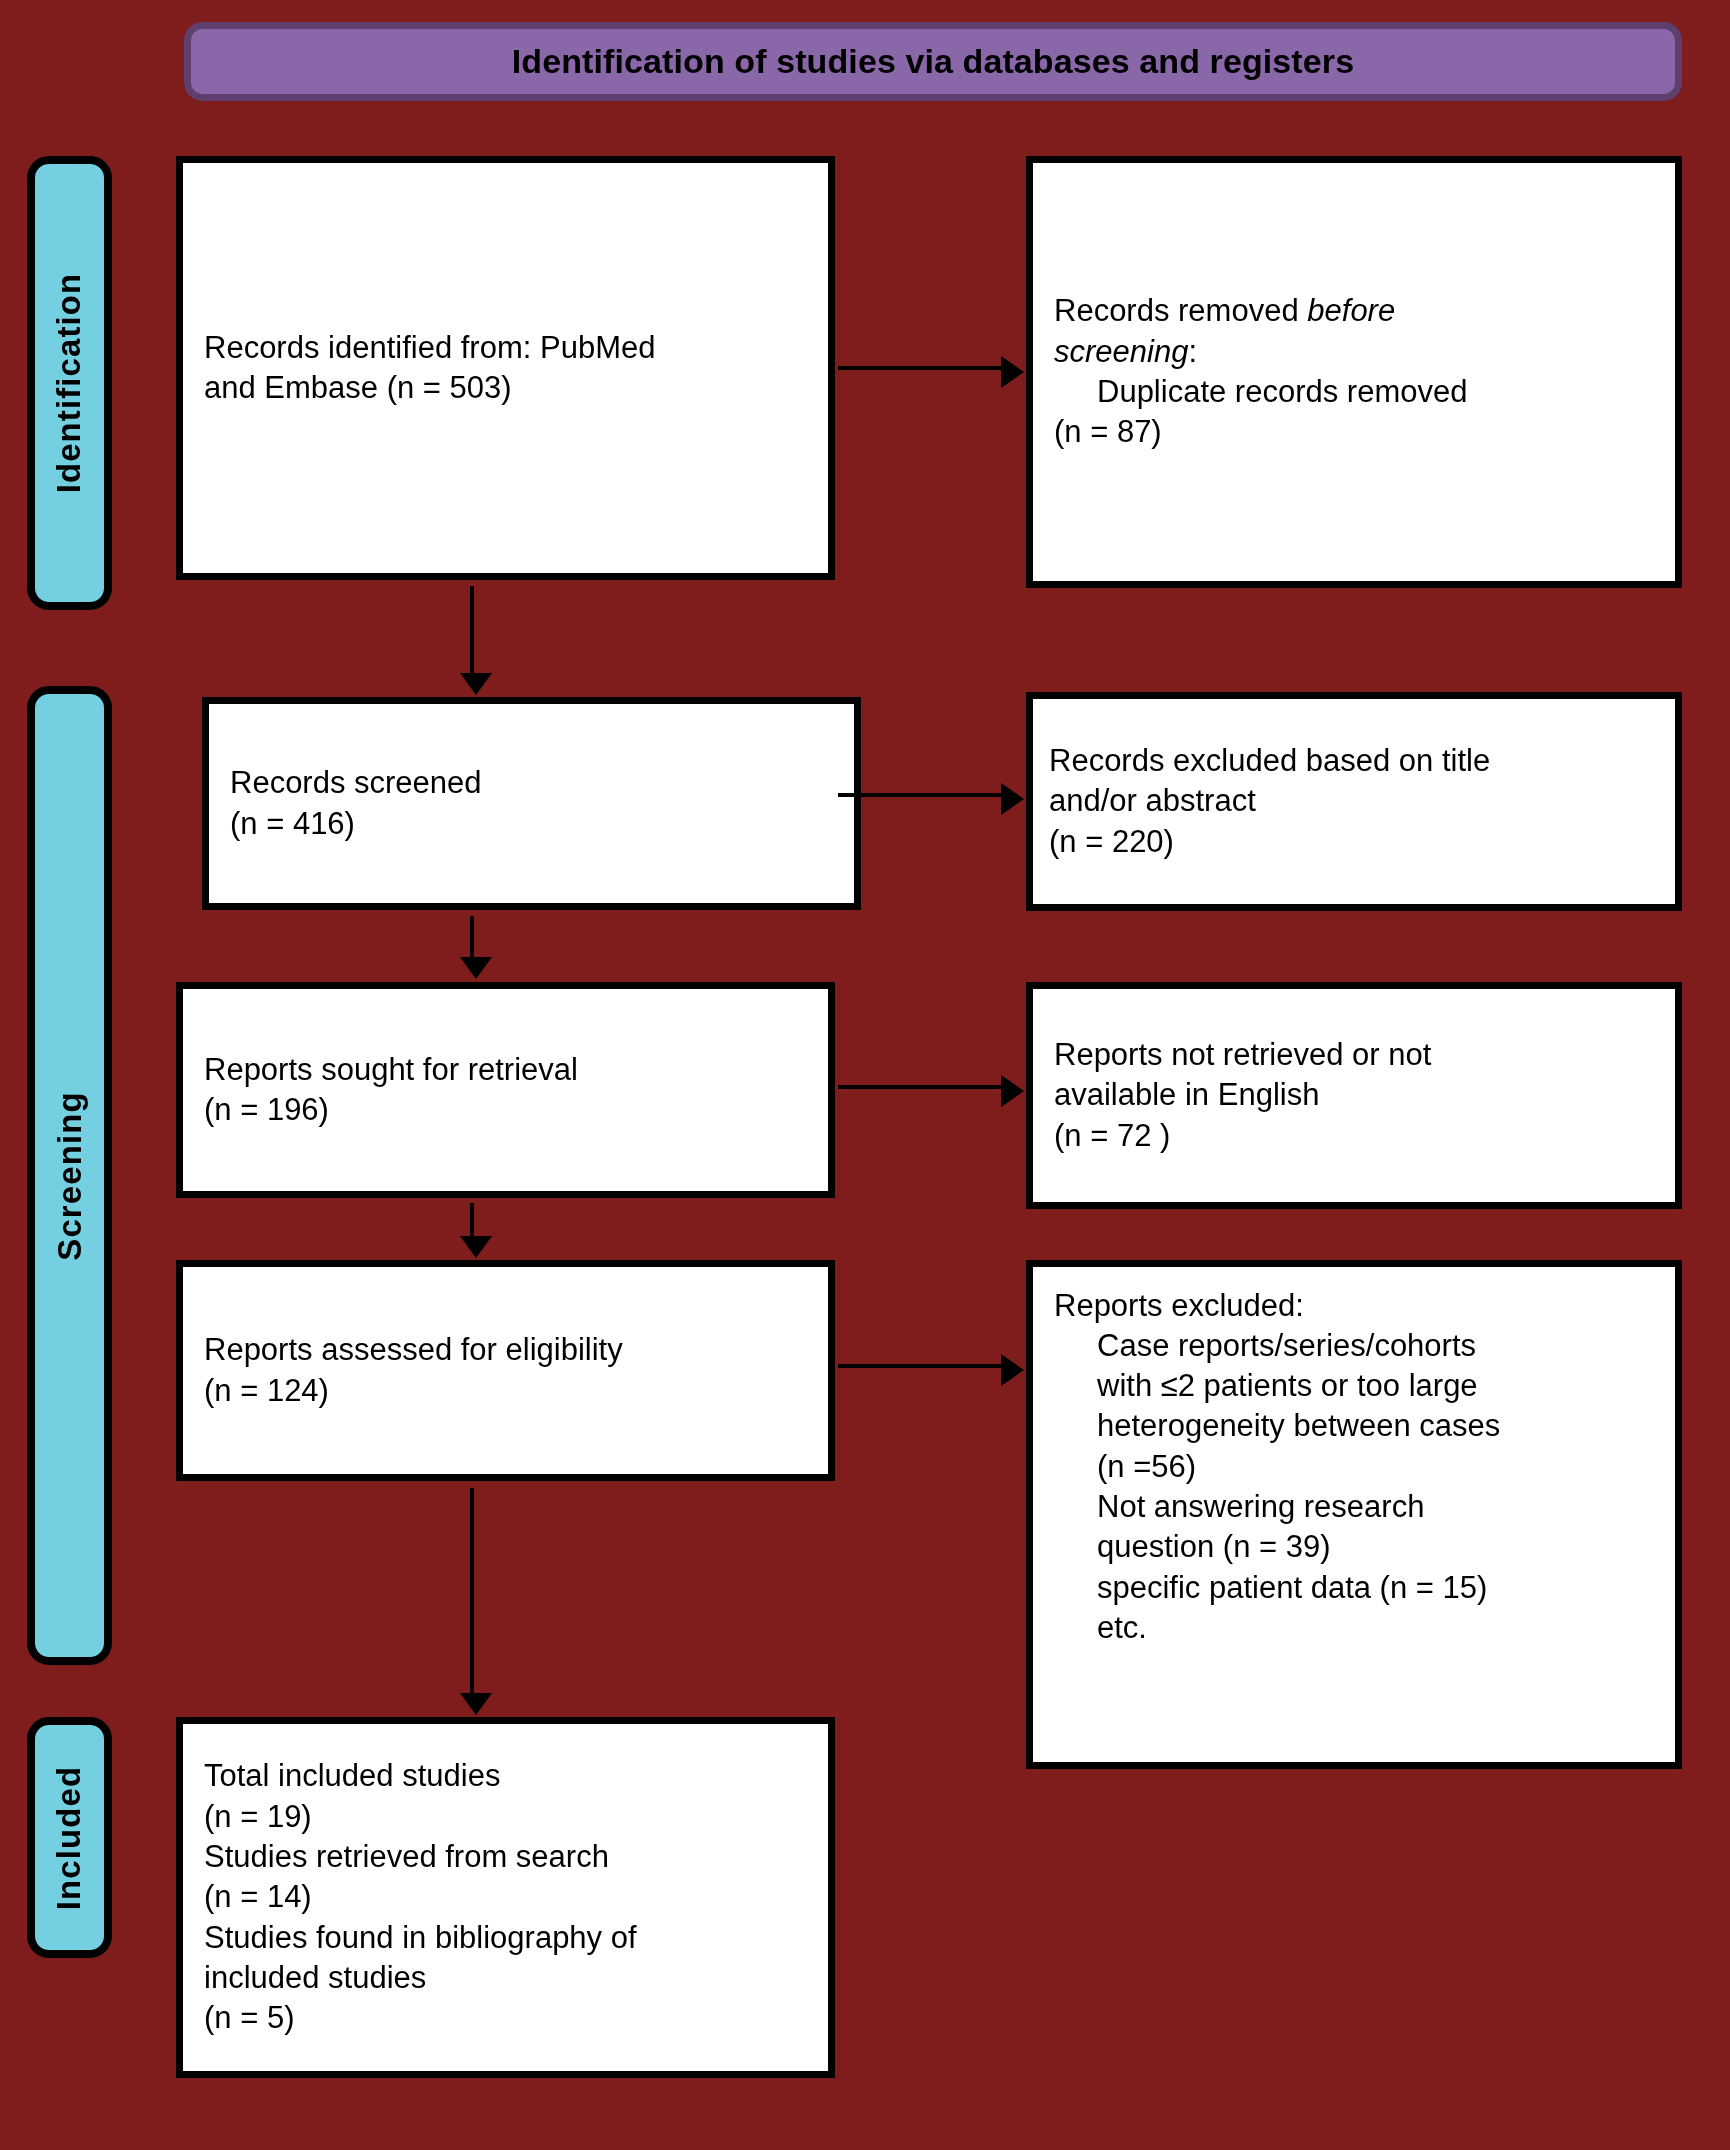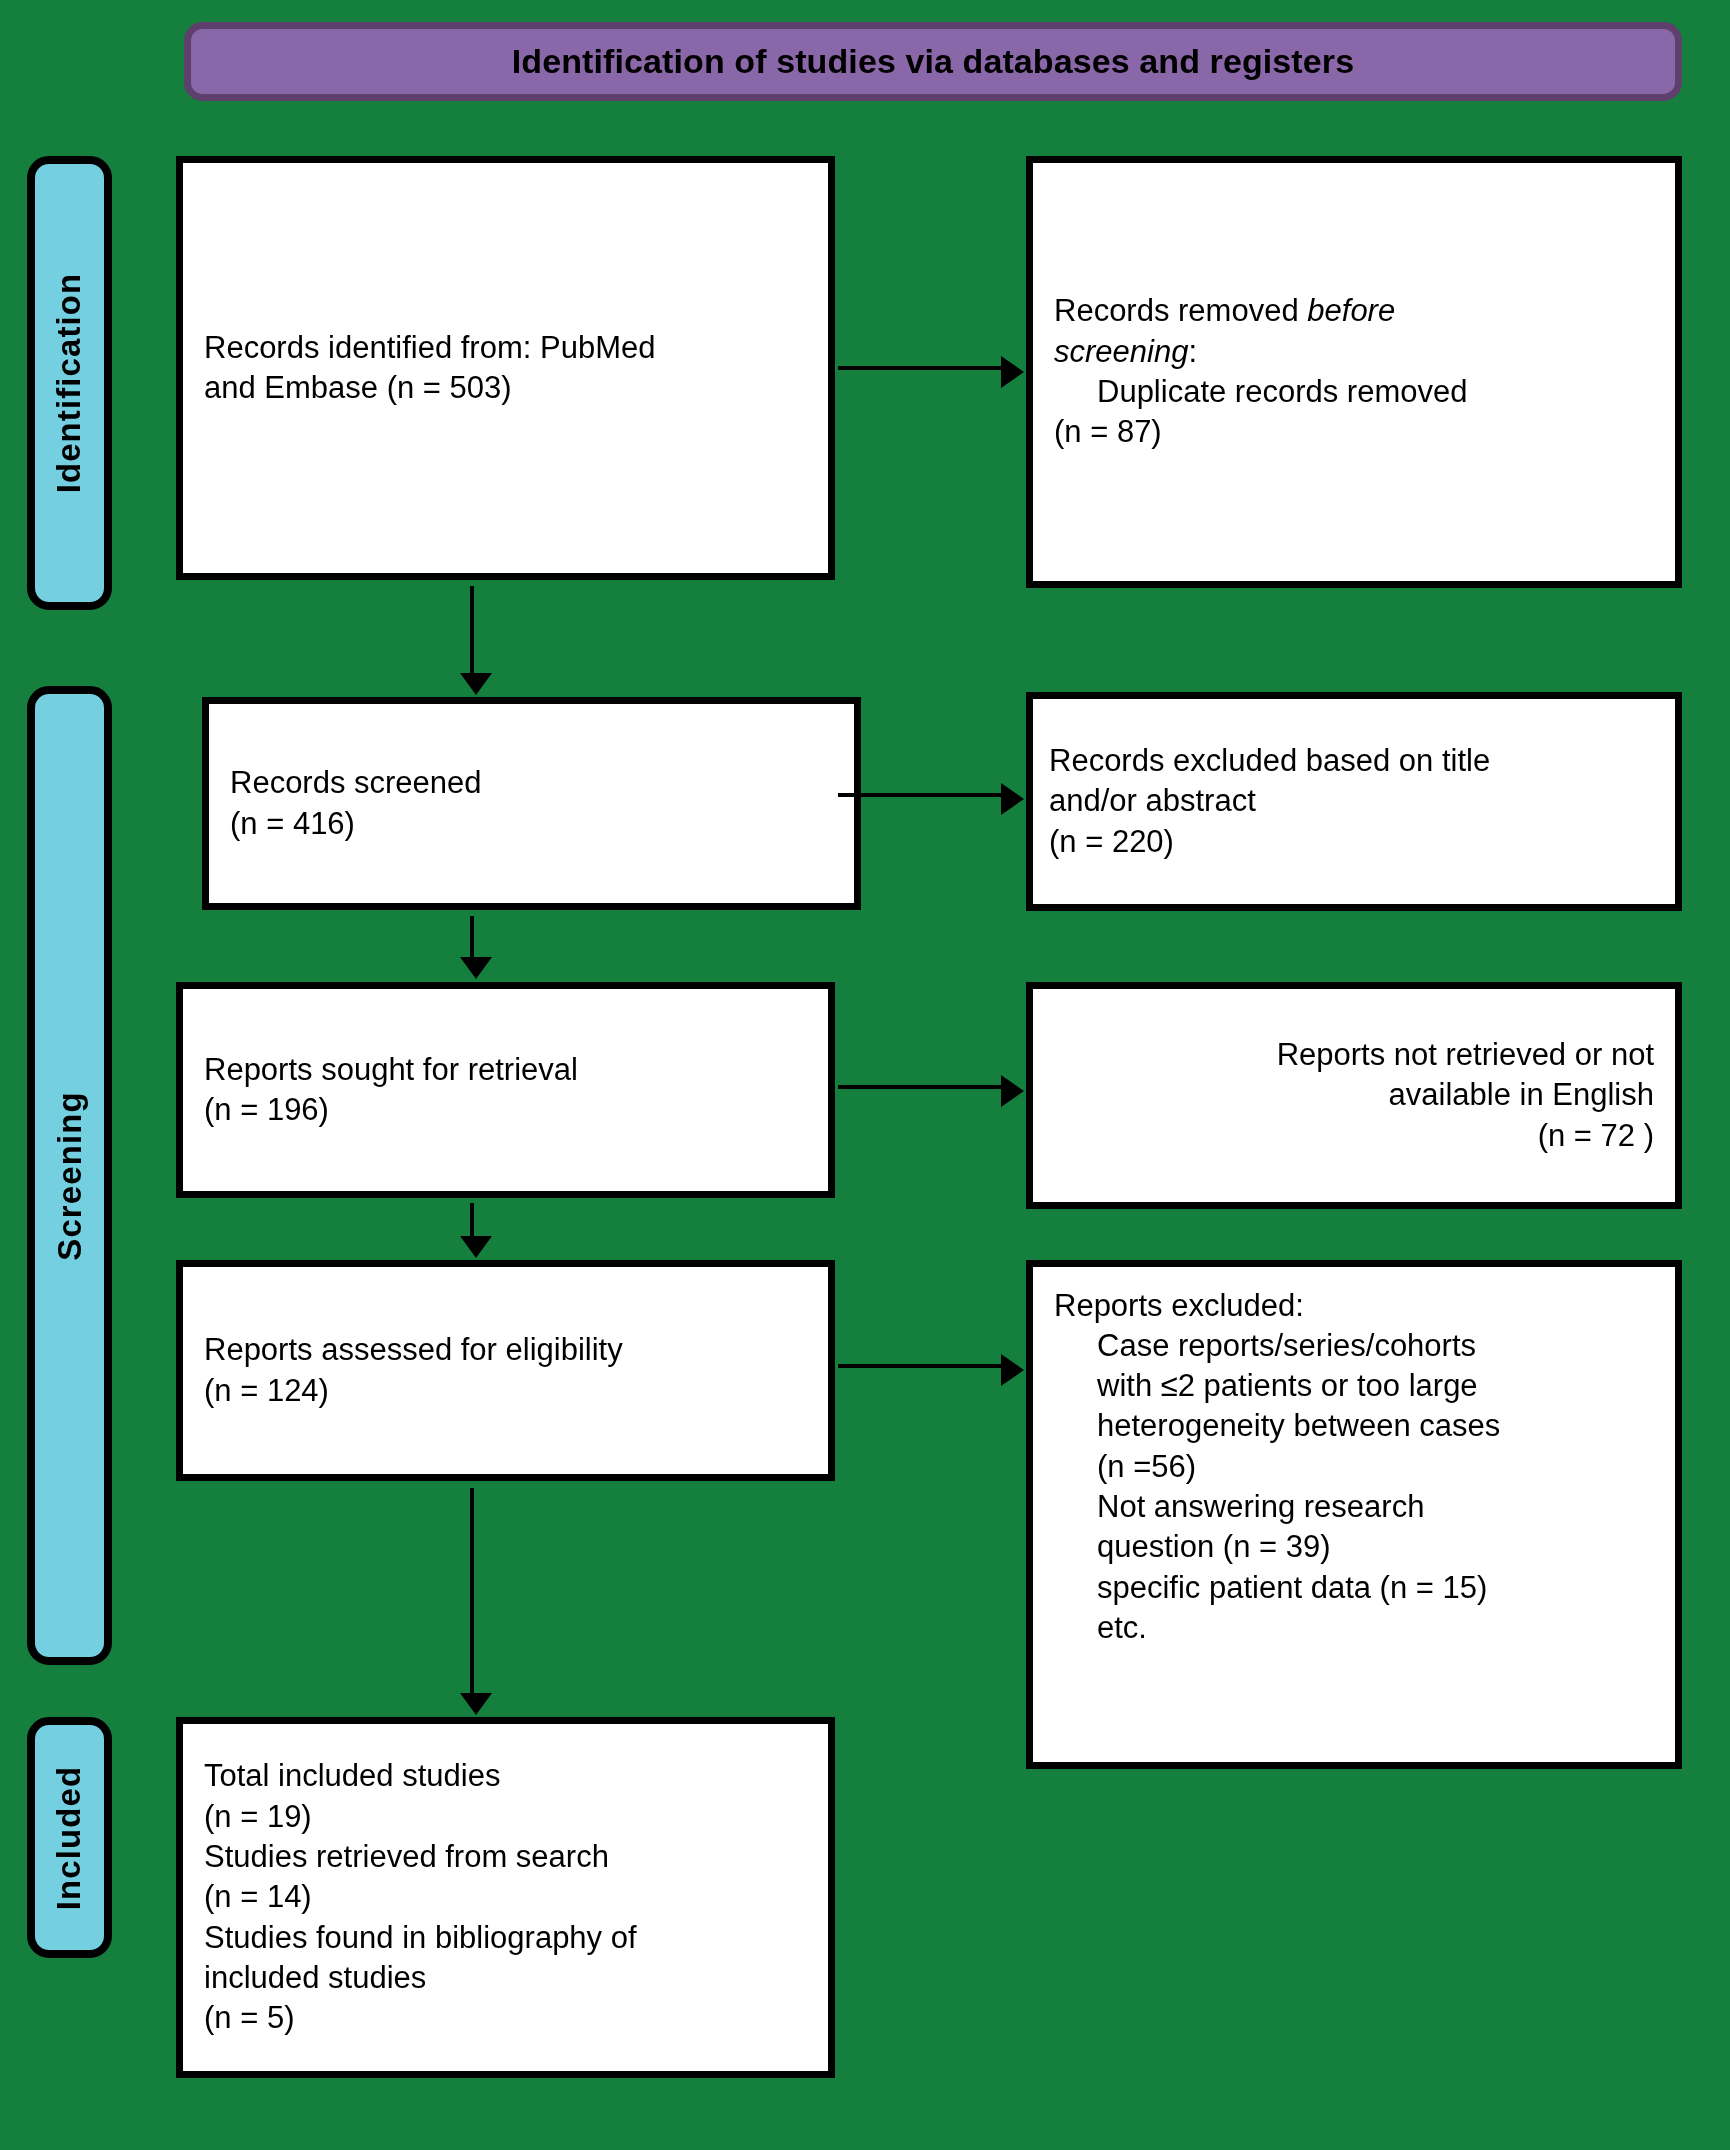--- a/index.html
+++ b/index.html
@@ -7,21 +7,21 @@
     padding: 0;
     background: #ffffff;
   }
   body {
     font-family: "Liberation Sans", sans-serif;
   }
   #stage {
     position: relative;
     width: 1730px;
     height: 2151px;
-    background: #15803d;
+    background: #7f1d1d;
     overflow: hidden;
   }
 
   
   .banner {
     position: absolute;
     left: 184px;
     top: 22px;
     width: 1498px;
     height: 79px;
@@ -88,21 +88,21 @@
   
   #box-identified   { left: 176px; top: 156px;  width: 659px; height: 424px; }
   #box-screened     { left: 176px; top: 697px; width: 659px; height: 213px; margin-left: 26px; }
   #box-sought       { left: 176px; top: 982px; width: 659px; height: 216px; }
   #box-assessed     { left: 176px; top: 1260px; width: 659px; height: 221px; }
   #box-included     { left: 176px; top: 1717px; width: 659px; height: 361px; }
 
   
   #box-removed      { left: 1026px; top: 156px;  width: 656px; height: 432px; }
   #box-excl-title   { left: 1026px; top: 692px; width: 656px; height: 219px; padding-left: 16px; }
-  #box-not-retr     { left: 1026px; top: 982px; width: 656px; height: 227px; text-align: right; }
+  #box-not-retr     { left: 1026px; top: 982px; width: 656px; height: 227px; }
   #box-excl-reports { left: 1026px; top: 1260px; width: 656px; height: 509px; }
   #box-excl-reports { padding-top: 18.6px; justify-content: flex-start; }
 
   
   .arrow-v {
     position: absolute;
     width: 0;
     border-left: 4.9px solid #000000;
   }
   .arrow-v::after {

